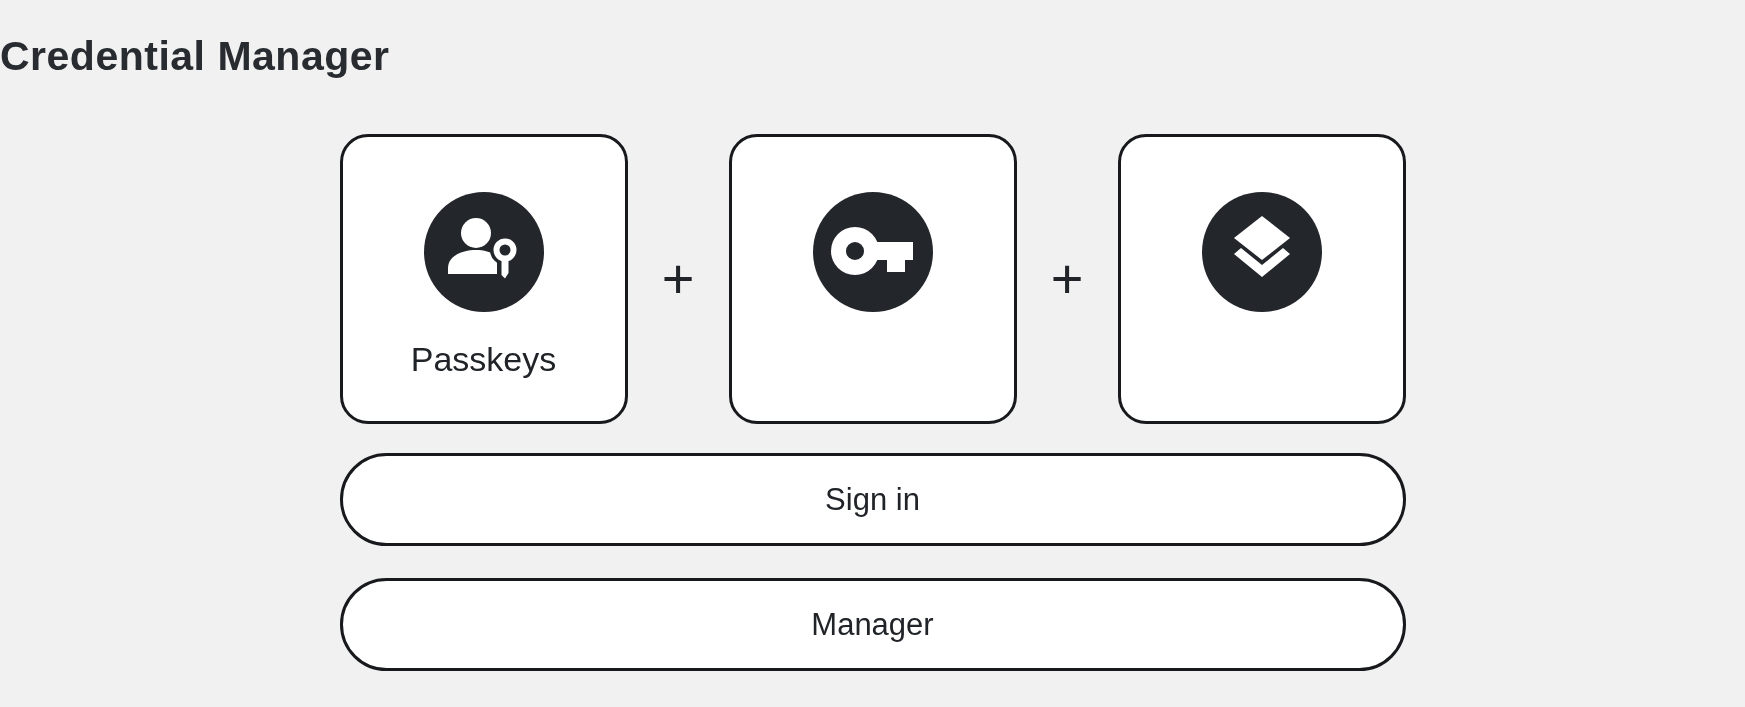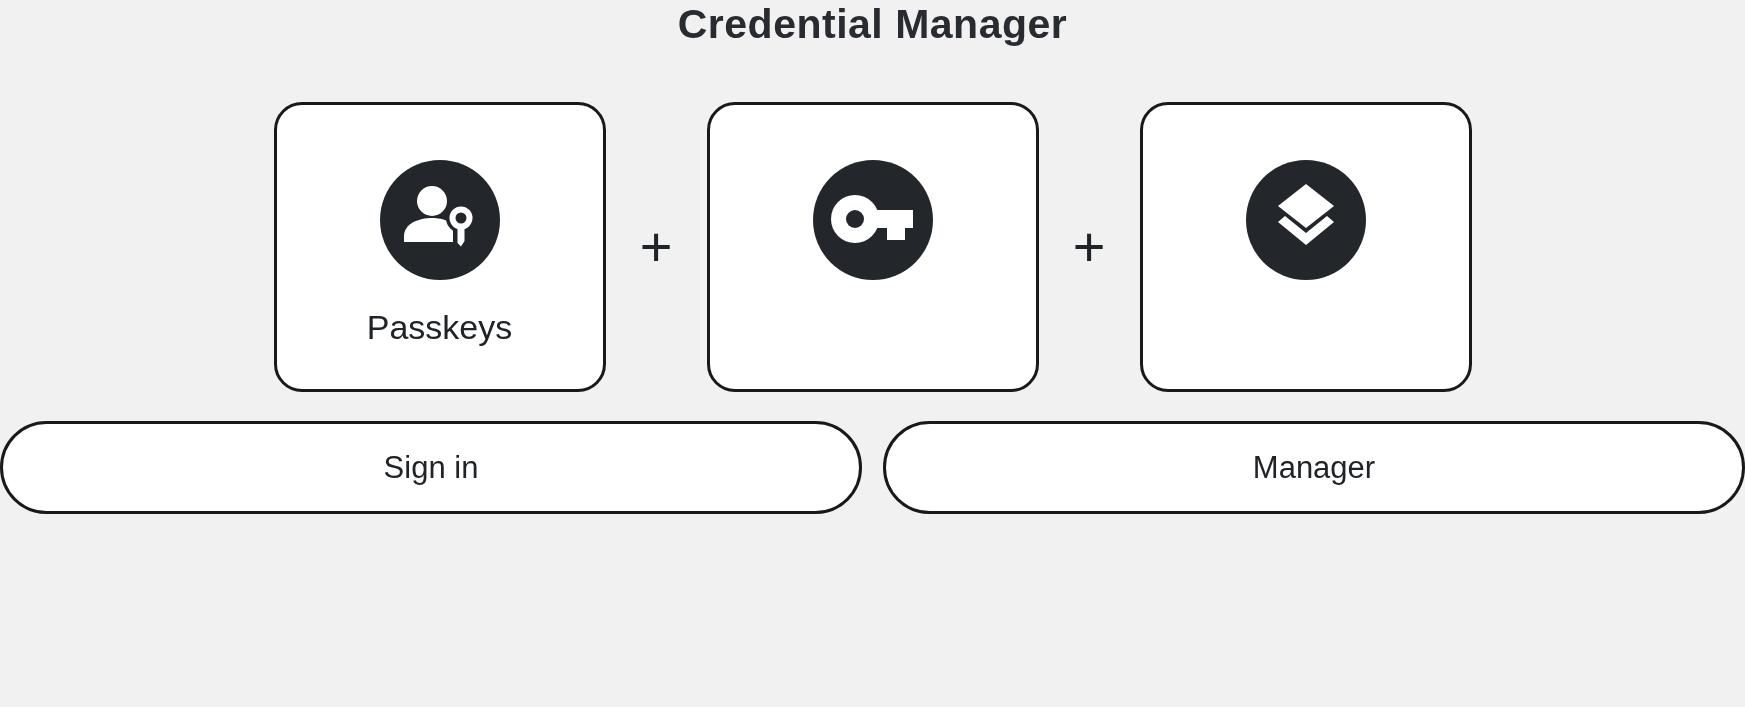--- a/index.html
+++ b/index.html
@@ -10,36 +10,37 @@
   }
   .screen {
     position: relative;
     width: 1745px;
     height: 707px;
     background: #f1f1f2;
     overflow: hidden;
   }
   .page-title {
     margin: 0;
-    text-align: center;
+    padding-top: 32px;
+    text-align: left;
     font-size: 41px;
     line-height: 48px;
     font-weight: 700;
     color: #282c31;
     letter-spacing: 0.5px;
   }
   .cards-row {
     margin-top: 54px;
     display: flex;
     justify-content: center;
     align-items: center;
   }
   .card {
     box-sizing: border-box;
-    width: 332px;
+    width: 288px;
     height: 290px;
     background: #ffffff;
     border: 3px solid #17191c;
     border-radius: 28px;
     display: flex;
     flex-direction: column;
     align-items: center;
   }
   .icon-circle {
     margin-top: 55px;
@@ -57,23 +58,23 @@
     text-align: center;
     font-size: 56px;
     font-weight: 500;
     color: #202328;
     line-height: 1;
     user-select: none;
   }
   .actions {
     margin-top: 29px;
     display: flex;
-    flex-direction: row;
+    flex-direction: column;
     align-items: center;
-    gap: 21px;
+    gap: 32px;
   }
   .pill-button {
     box-sizing: border-box;
     width: 1066px;
     height: 93px;
     background: #ffffff;
     border: 3px solid #17191c;
     border-radius: 47px;
     font-family: "Liberation Sans", sans-serif;
     font-size: 31px;

